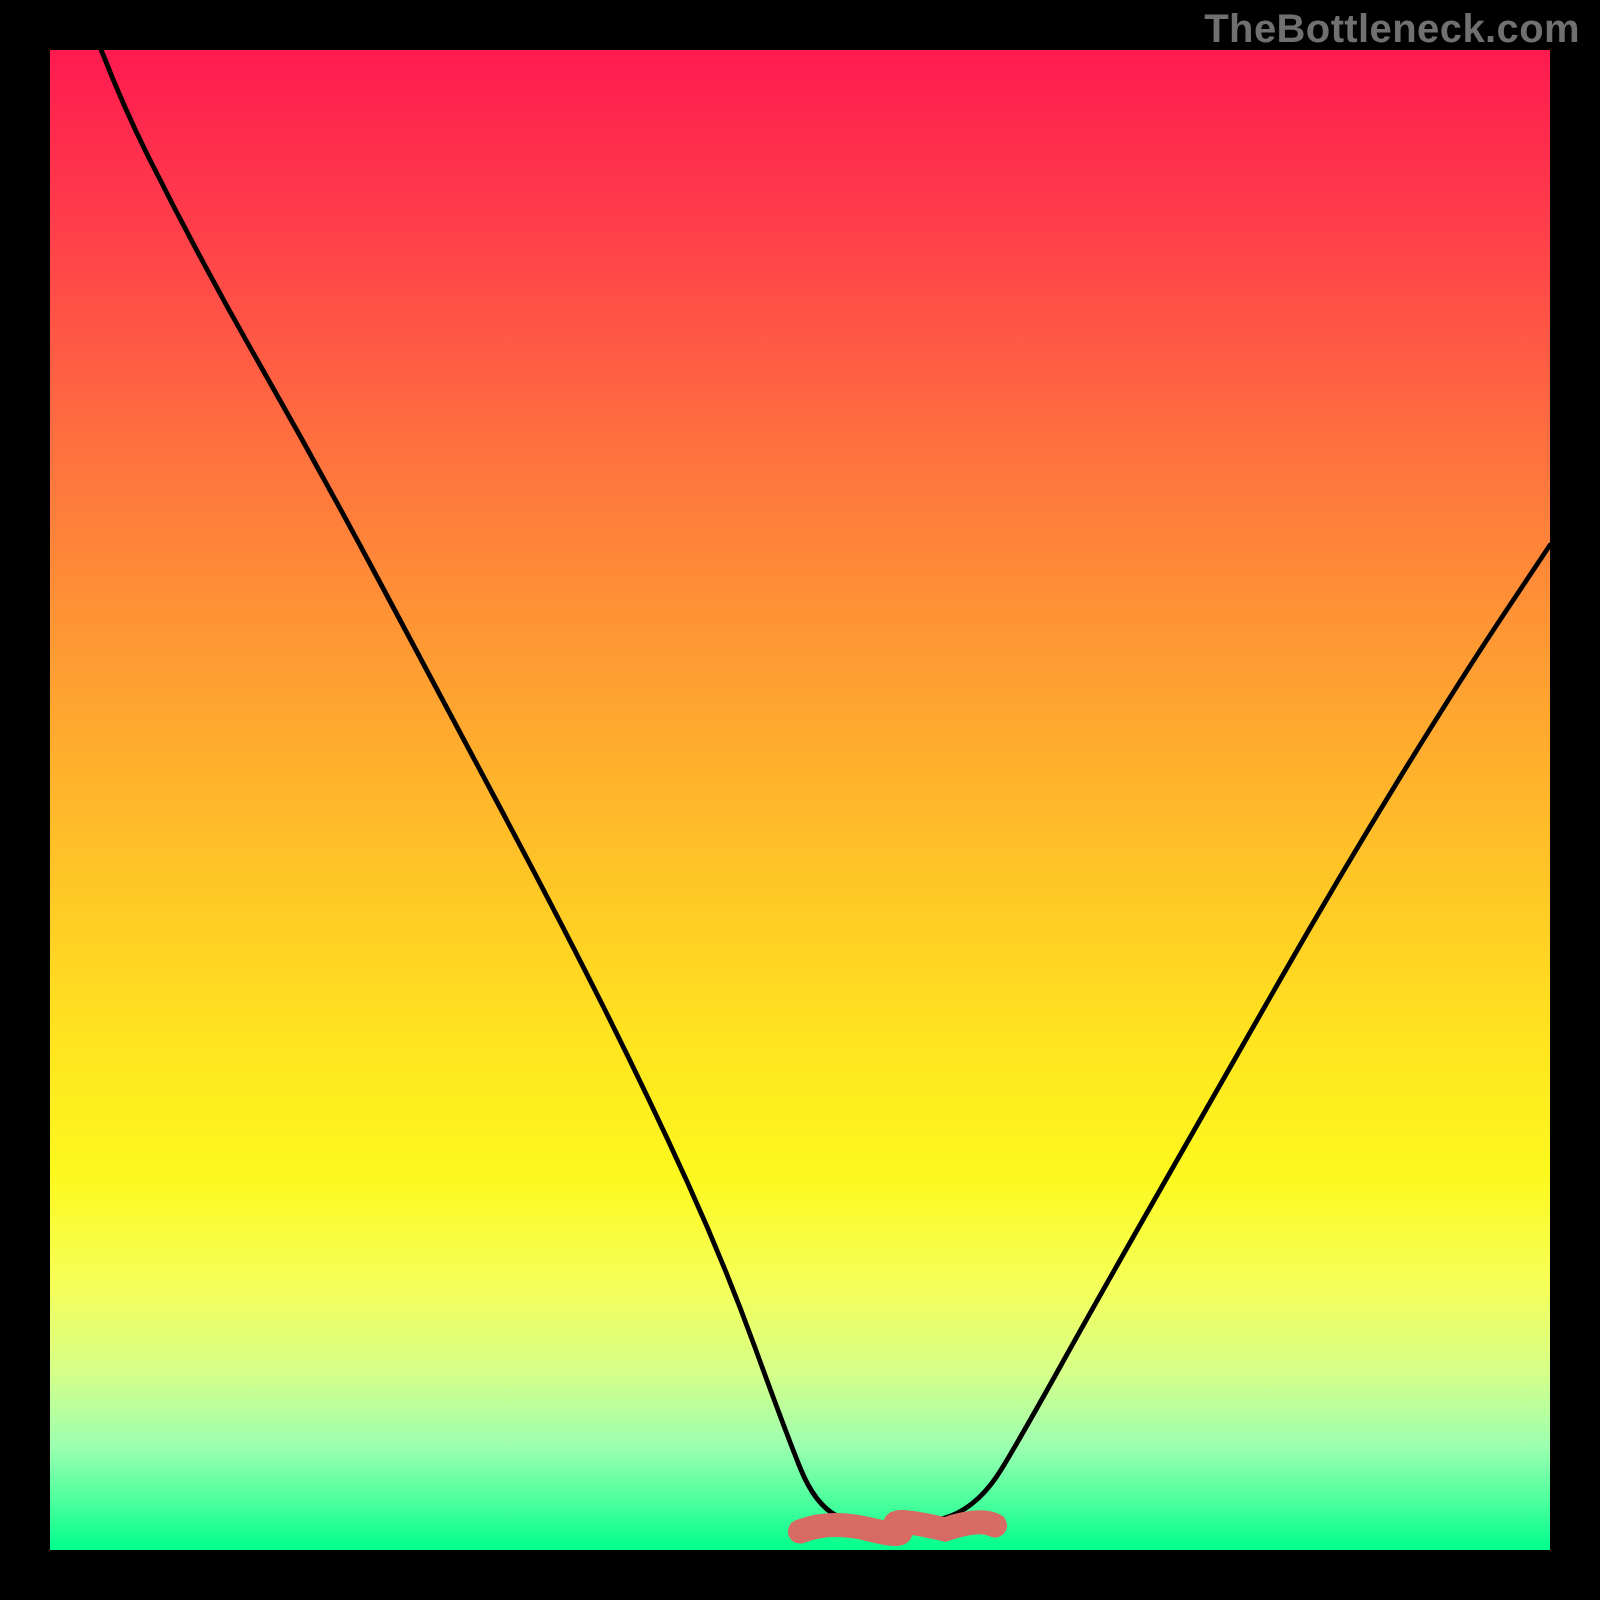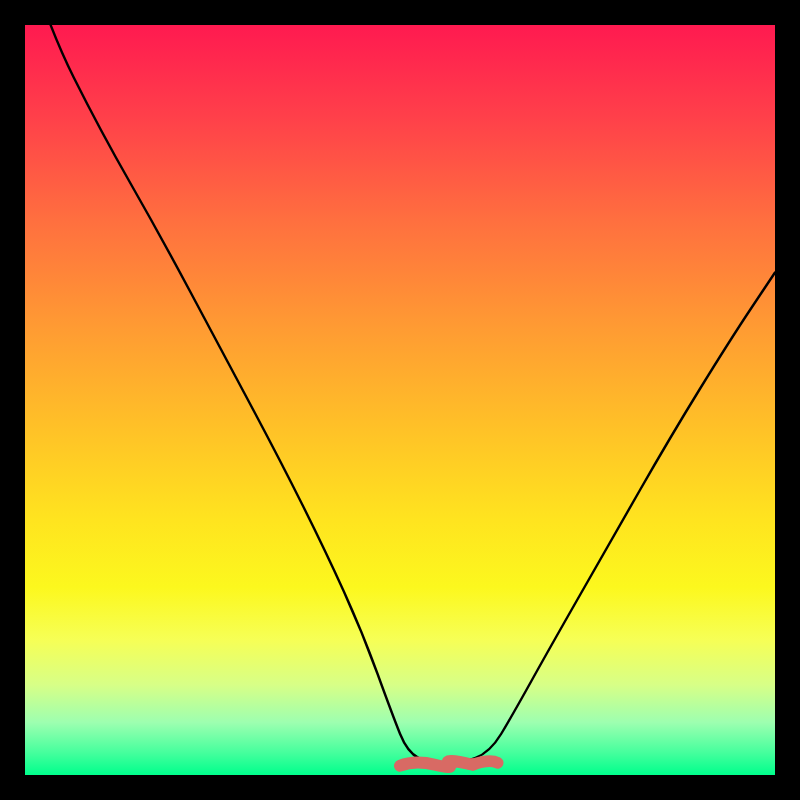--- a/index.html
+++ b/index.html
@@ -54,19 +54,20 @@
     left: 0;
     top: 0;
     width: 750px;
     height: 750px;
   }
 </style>
 </head>
 <body>
 
 <div class="frame">
+  <div class="watermark">TheBottleneck.com</div>
   <div class="plot">
     <svg class="curves" viewBox="0 0 750 750" preserveAspectRatio="none">
       <path d="M 0,-75.00000000000011 Q 22.5,0 48.75,52.5 Q 75,105 105,157.5 Q 135,210 165,266.25 Q 195,322.50000000000006 225,378.75 Q 255.00000000000003,435 277.5,480 Q 300,525 318.75,566.25 Q 337.5,607.5 352.5,648.75 Q 367.5,690 375,708.75 Q 382.5,727.5 393.75,733.125 Q 405,738.75 420,738.75 Q 434.99999999999994,738.75 450,733.125 Q 465,727.5 476.25,708.75 Q 487.5,690 506.25,656.25 Q 525,622.5 555,570 Q 585,517.5 615,465 Q 645,412.5 675,363.75 Q 705,315.00000000000006 727.5,281.25 T 750,247.49999999999994" id="curve-path" fill="none" stroke="#000000" stroke-width="2.4" stroke-linecap="round"></path>
       <path d="M 375,740.75 Q 390,734.75 410,739.75 T 423.75,738.75 T 447.5,739.75 Q 464.5,733.75 472.5,737.75" id="plateau-path" fill="none" stroke="#d86a64" stroke-width="12" stroke-linecap="round"></path>
     </svg>
   </div>
 </div>
 
 </body></html>

